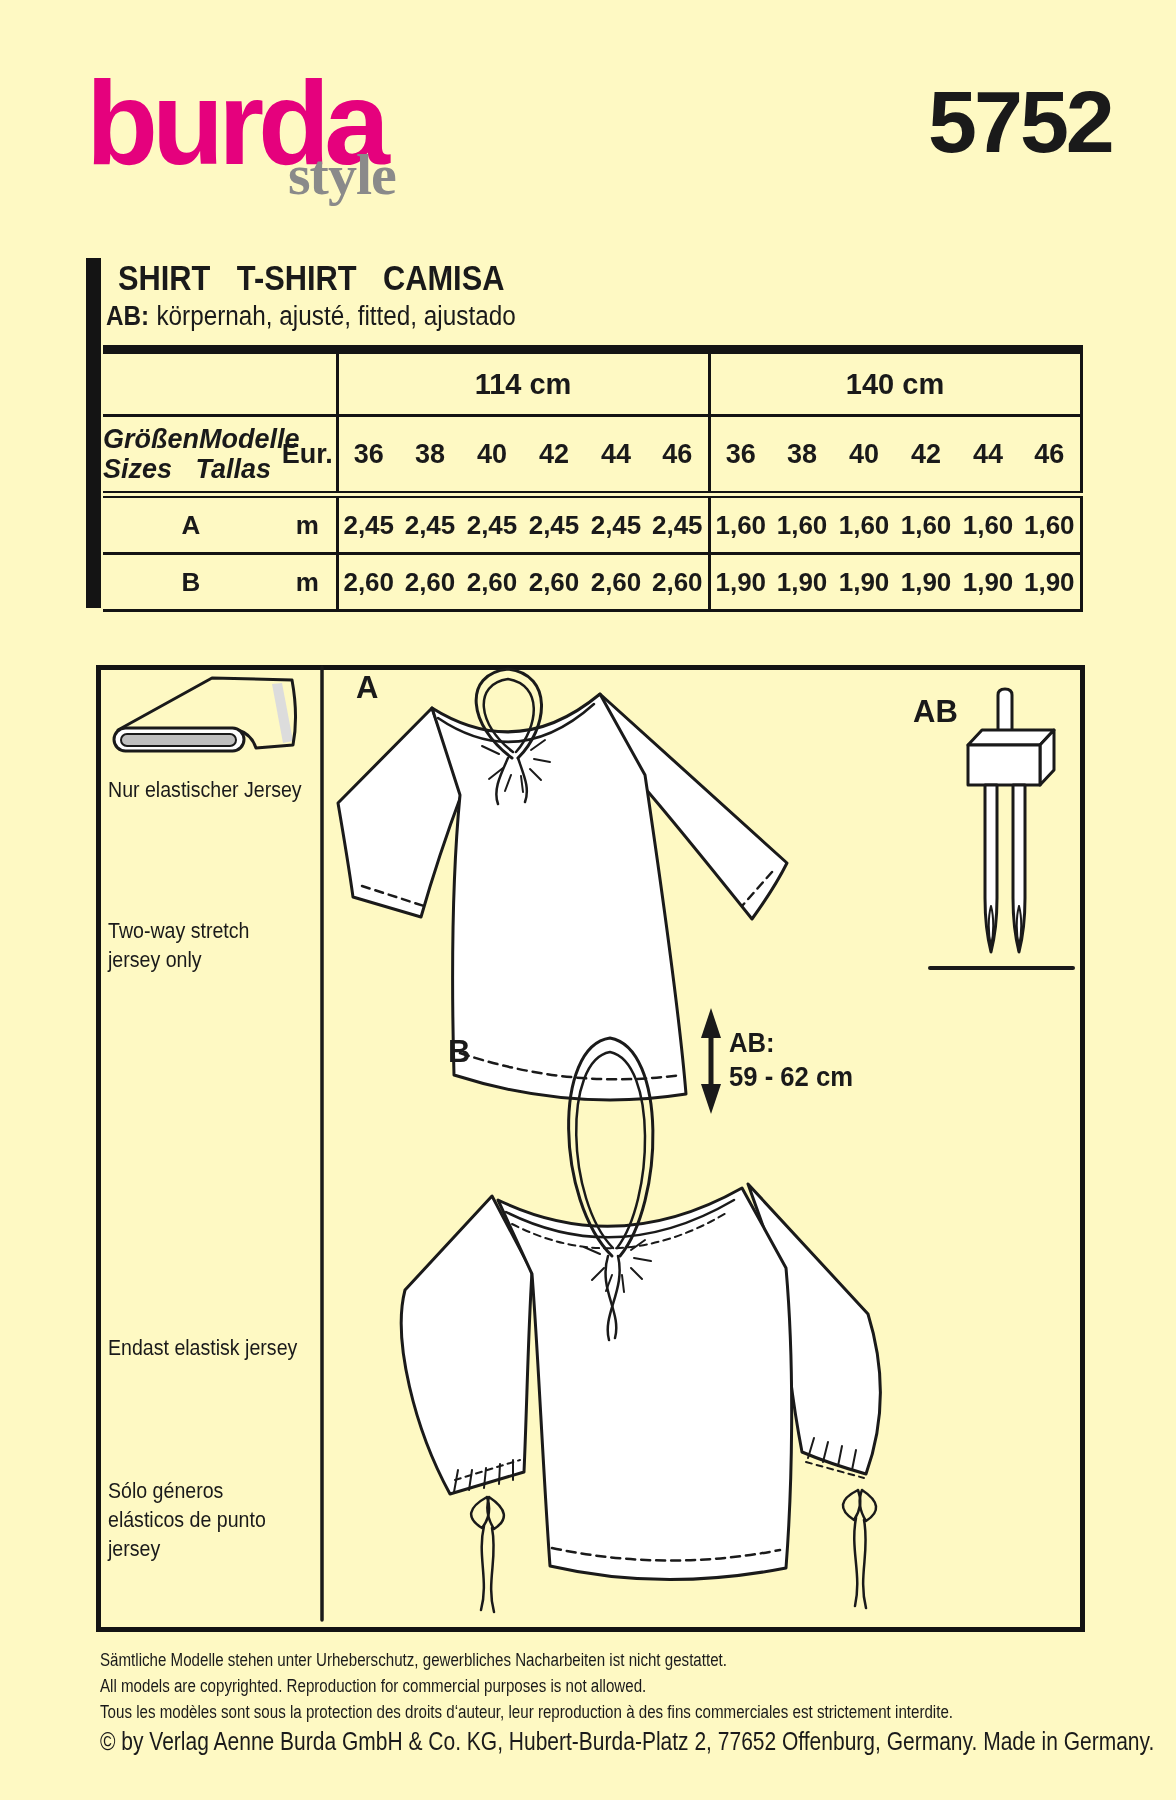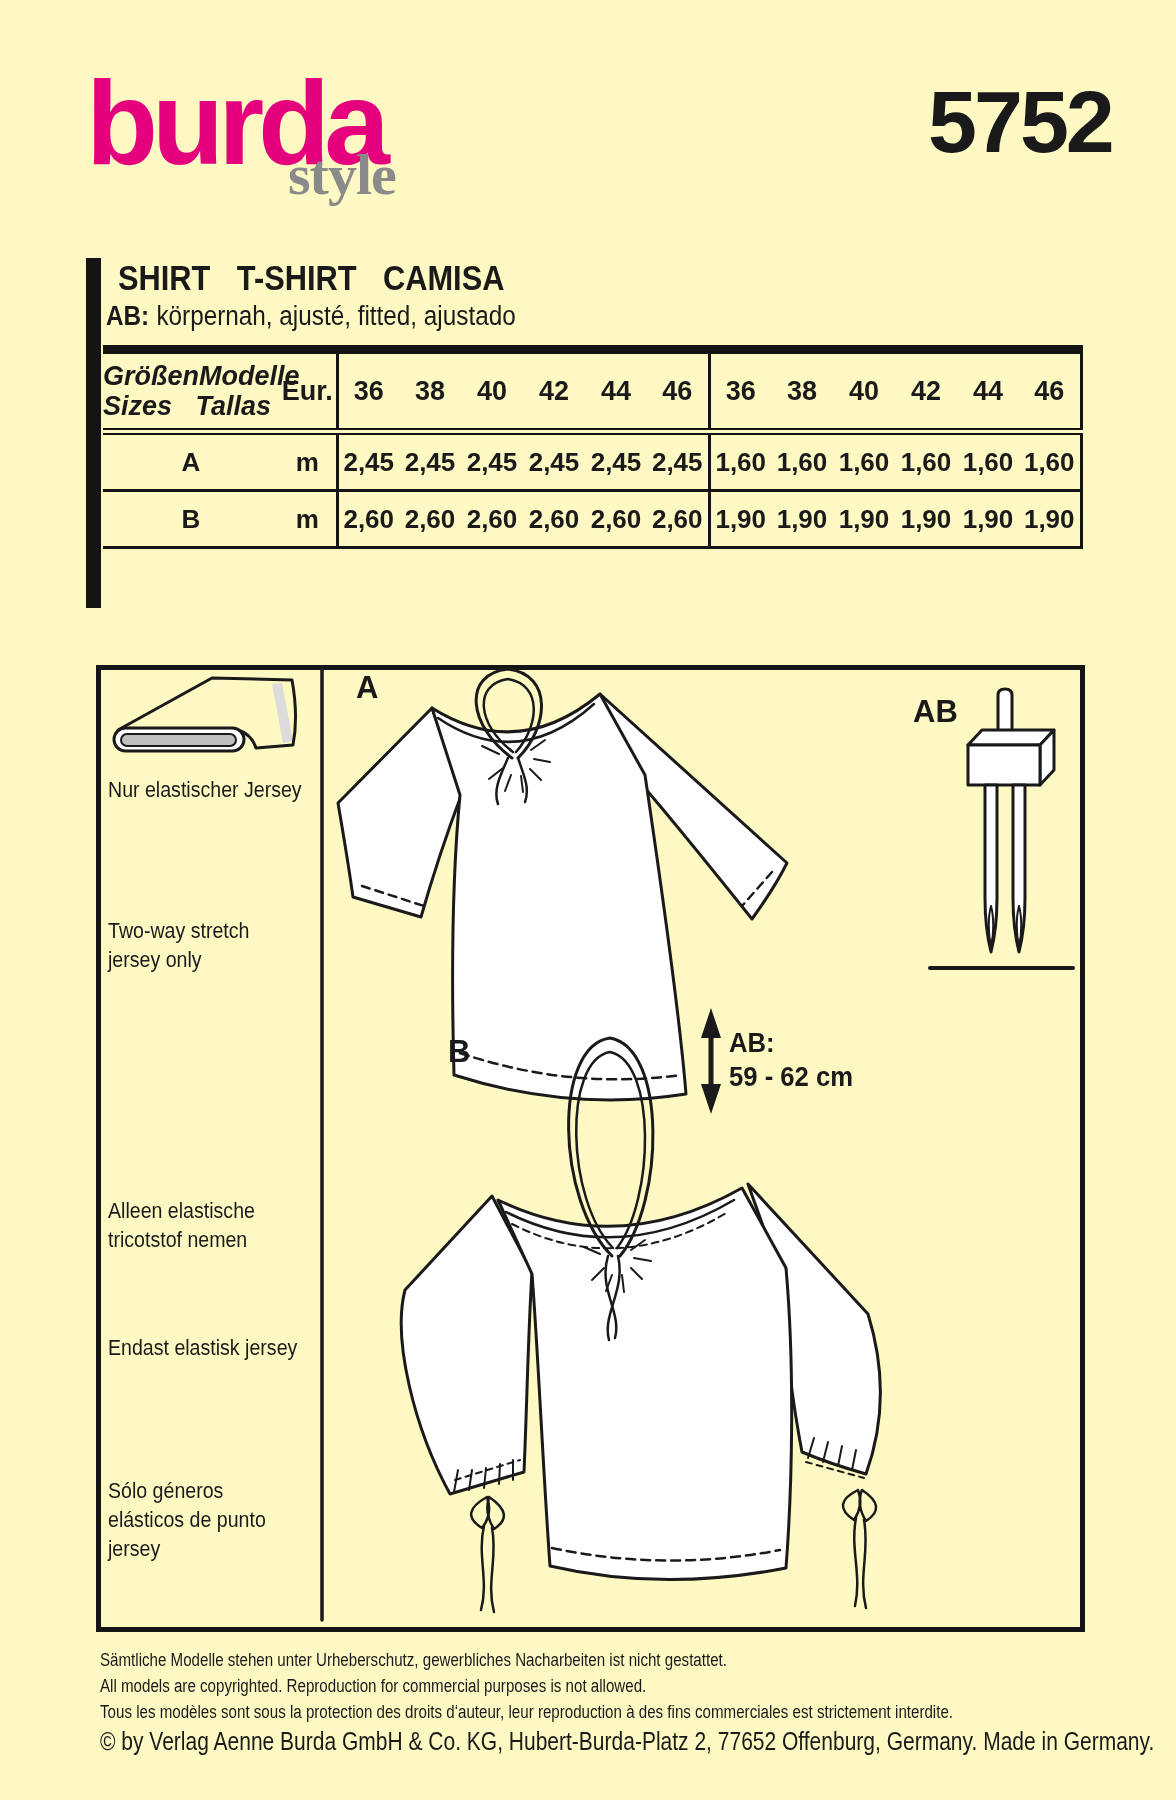--- a/index.html
+++ b/index.html
@@ -70,20 +70,25 @@
     <b>AB:</b><span>körpernah, ajusté, fitted, ajustado</span>
   </div>
 
   <table class="fab">
     <colgroup>
       <col style="width:176px">
         <col style="width:58px">
       <col span="12" style="width:62px">
     </colgroup>
     <tbody>
+        <tr class="r1">
+      <td colspan="2" class="brd"></td>
+      <td colspan="6" class="brd">114 cm</td>
+      <td colspan="6">140 cm</td>
+    </tr>
     <tr class="r2">
       <td class="lbl">
         <div class="jrow">
           <span>Größen</span>
           <span>Modelle</span>
         </div>
         <div class="jrow">
           <span>Sizes</span>
           <span>Tallas</span>
         </div>
@@ -267,24 +272,20 @@
   <div class="abs len-text" style="left:729px;top:1030px;">AB:</div>
   <div class="abs len-text" style="left:729px;top:1064px;">59 - 62 cm</div>
 
   <div class="abs advice" style="top:775px;">
     <span class="cond">Nur elastischer Jersey</span>
   </div>
   <div class="abs advice" style="top:916px;">
     <span class="cond">Two-way stretch</span><br>
     <span class="cond">jersey only</span>
   </div>
-  <div class="abs advice" style="top:1196px;">
-    <span class="cond">Alleen elastische</span><br>
-    <span class="cond">tricotstof nemen</span>
-  </div>
   <div class="abs advice" style="top:1333px;">
     <span class="cond">Endast elastisk jersey</span>
   </div>
   <div class="abs advice" style="top:1476px;">
     <span class="cond">Sólo géneros</span><br>
     <span class="cond">elásticos de punto</span><br>
     <span class="cond">jersey</span>
   </div>
 
   <div class="abs foot-small" style="top:1650px;">Sämtliche Modelle stehen unter Urheberschutz, gewerbliches Nacharbeiten ist nicht gestattet.</div>

